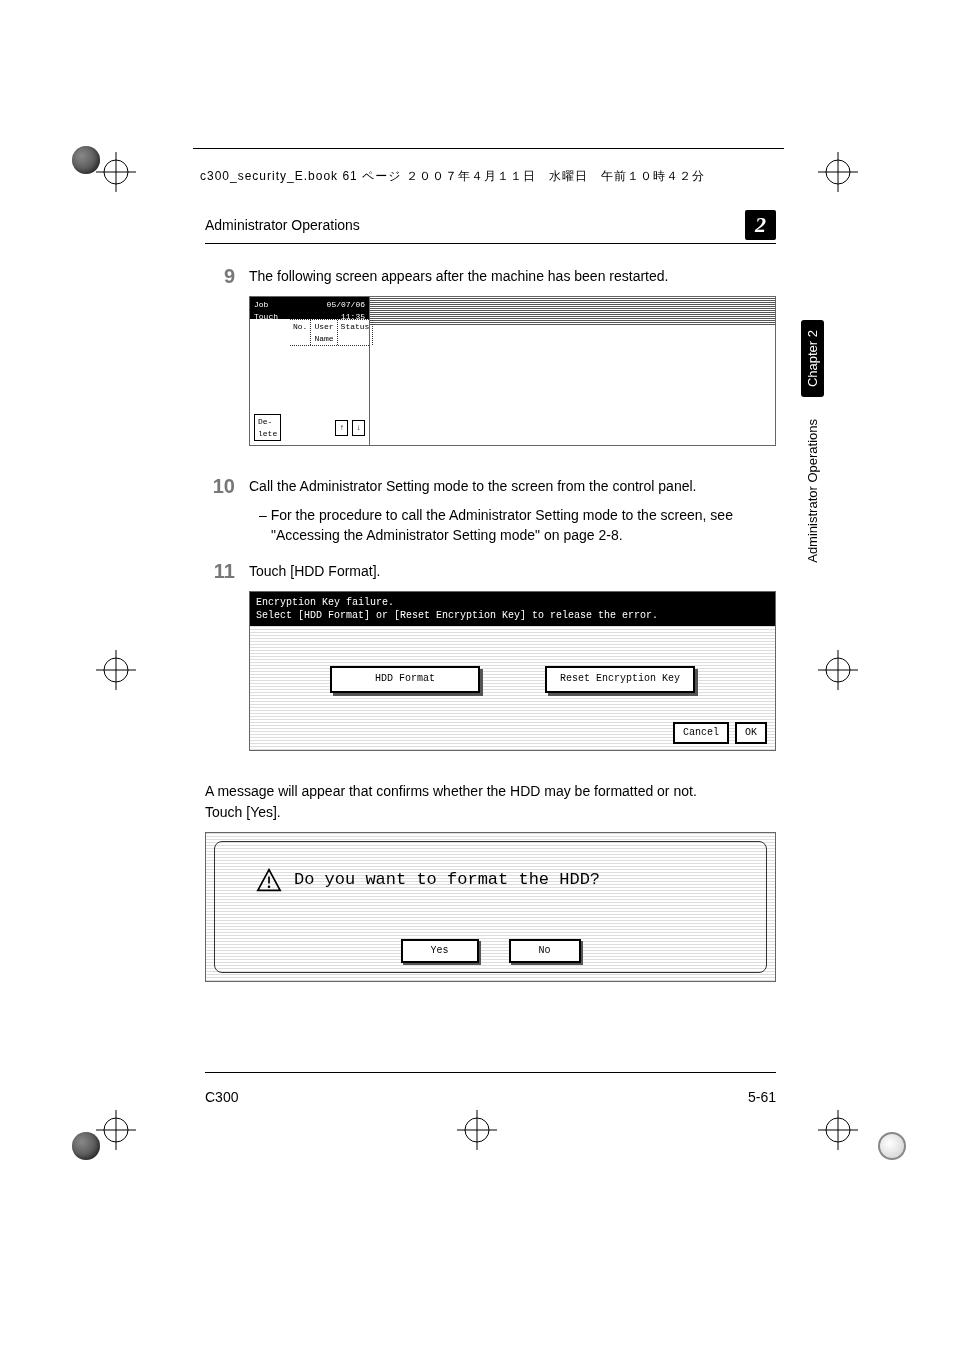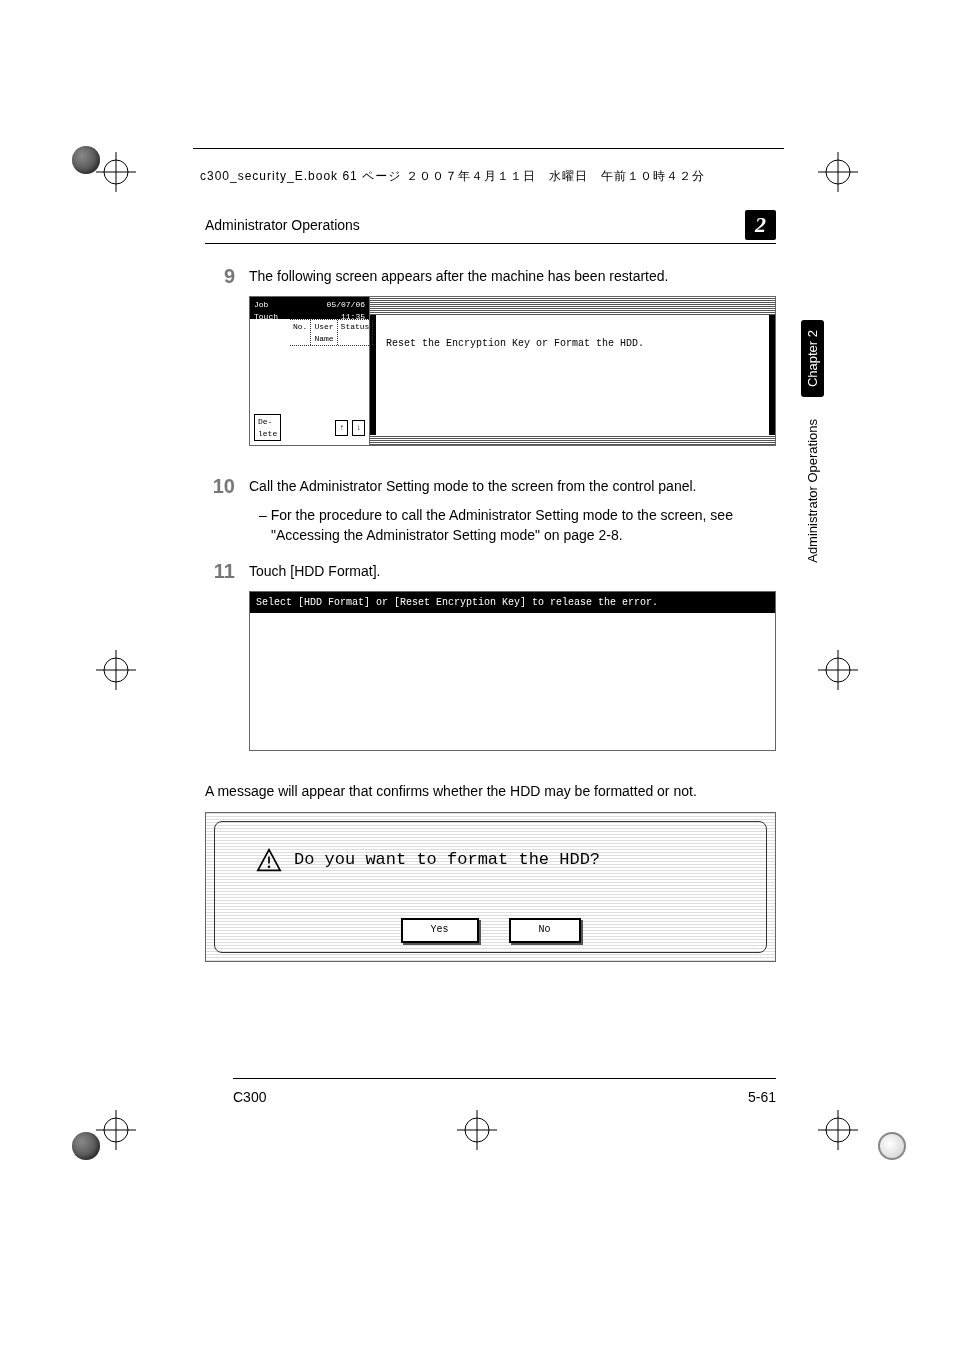--- a/index.html
+++ b/index.html
@@ -74,21 +74,21 @@
   .shot2 .foot-btn { position:absolute; bottom:6px; right:8px; display:flex; gap:6px;}
   .shot2 .fb { border:2px solid #000; background:#fff; font-size:10px; padding:2px 8px;}
 
   .shot3 { height:150px; position:relative; background-image:repeating-linear-gradient(0deg,#ddd 0 1px,#fff 1px 3px),repeating-linear-gradient(90deg,#ddd 0 1px,#fff 1px 3px); border:1px solid #666;}
   .shot3 .inner-frame { position:absolute; inset:8px; border:1px solid #333; border-radius:8px;}
   .shot3 .msg-row { position:absolute; top:35px; left:50px; display:flex; align-items:center; gap:12px; font-size:17px; font-family:"Courier New",monospace;}
   .shot3 .warn-tri { width:26px; height:24px; }
   .shot3 .yn-row { position:absolute; bottom:18px; left:50%; transform:translateX(-50%); display:flex; gap:30px;text-align:right;}
   .shot3 .yn { border:2px solid #000; background:#fff; font-size:10px; font-family:"Courier New",monospace; padding:3px 28px; box-shadow:2px 2px 0 #555;}
 
-  .footer { position:absolute; bottom:0; left:0; right:0; border-top:1px solid #000; padding-top:10px; display:flex; justify-content:space-between; font-size:14px;margin-left:28px;}
+  .footer { position:absolute; bottom:0; left:0; right:0; border-top:1px solid #000; padding-top:16px; display:flex; justify-content:space-between; font-size:14px;}
 </style>
 </head>
 <body>
 
 <div class="reg-mark rm-tl"><svg viewBox="0 0 40 40">
       <circle cx="20" cy="20" r="12" fill="none" stroke="#000" stroke-width="1"></circle>
       <line x1="0" y1="20" x2="40" y2="20" stroke="#000"></line>
       <line x1="20" y1="0" x2="20" y2="40" stroke="#000"></line>
     </svg></div>
 <div class="reg-mark rm-tr"><svg viewBox="0 0 40 40">
@@ -160,52 +160,59 @@
           <div class="btn-row">
             <span class="sm-btn" style="white-space:pre-line">De-
 lete</span>
             <span style="flex:1"></span>
             <span class="sm-btn">↑</span>
             <span class="sm-btn">↓</span>
           </div>
         </div>
         <div class="right-col">
           <div class="r-top"></div>
-          <div class="r-mid">
-              <div class="r-mid-inner">Reset the Encryption Key or Format the HDD.</div>
-            </div>
           <div class="r-bot"></div>
         </div>
       </div>
     </div>
   </div>
 
   <div class="step">
     <div class="step-num">10</div>
     <div class="step-body">
       <div>Call the Administrator Setting mode to the screen from the control panel.</div>
       <div class="sub">For the procedure to call the Administrator Setting mode to the screen, see "Accessing the Administrator Setting mode" on page 2-8.</div>
     </div>
   </div>
 
   <div class="step">
     <div class="step-num">11</div>
     <div class="step-body">
       <div>Touch [HDD Format].</div>
       <div class="shot shot2">
         <div class="s2-title">
+          <div>Encryption Key failure.</div>
           <div>Select [HDD Format] or [Reset Encryption Key] to release the error.</div>
         </div>
+        <div class="s2-body">
+          <div class="opt-btn l">HDD Format</div>
+          <div class="opt-btn r">Reset Encryption Key</div>
+          <div class="foot-btn">
+            <div class="fb">Cancel</div>
+            <div class="fb">OK</div>
+          </div>
+        </div>
       </div>
     </div>
   </div>
 
   <div class="step">
     <div class="step-body">
       <div>A message will appear that confirms whether the HDD may be formatted or not.</div>
+      <div>Touch [Yes].</div>
       <div class="shot shot3">
         <div class="inner-frame"></div>
         <div class="msg-row">
           <svg class="warn-tri" viewBox="0 0 30 28">
               <polygon points="15,2 28,26 2,26" fill="none" stroke="#000" stroke-width="2"></polygon>
               <line x1="15" y1="10" x2="15" y2="18" stroke="#000" stroke-width="2"></line>
               <circle cx="15" cy="22" r="1.5" fill="#000"></circle>
             </svg>
           <span>Do you want to format the HDD?</span>
         </div>

